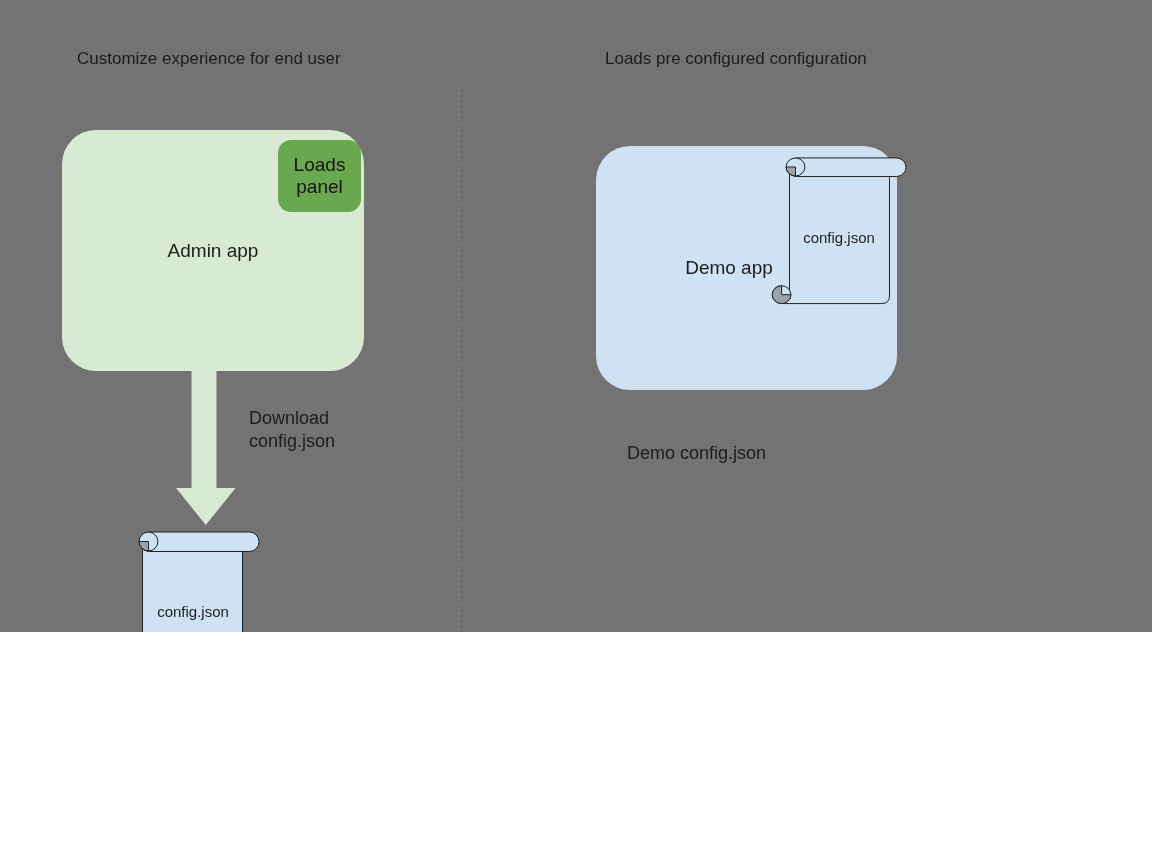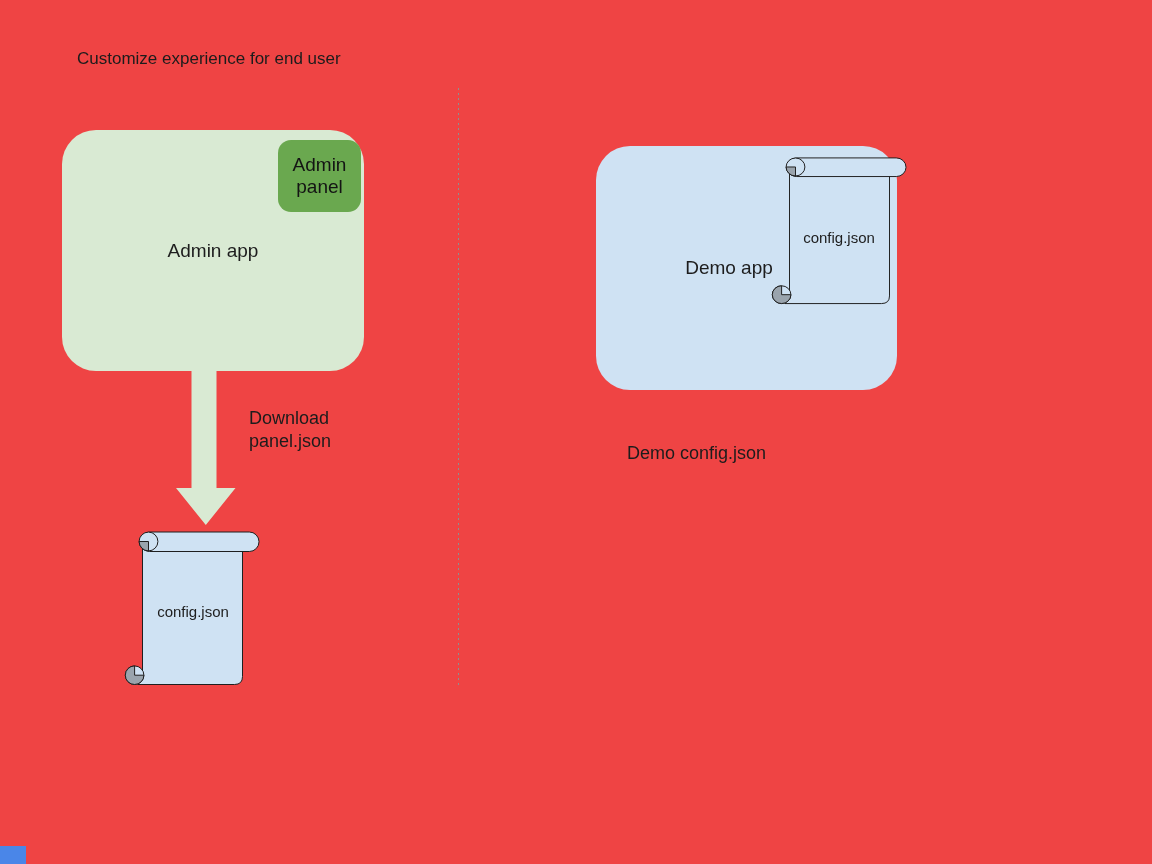--- a/index.html
+++ b/index.html
@@ -1,19 +1,19 @@
 <!DOCTYPE html>
 <html><head>
 <meta charset="utf-8">
 <style>
   html,body{margin:0;padding:0;background:#ffffff;}
   .canvas{
     position:relative;
-    width:1152px;height:864px;
-    background:#ef4444;
+    width:1152px;height:632px;
+    background:#737373;
     font-family:"Liberation Sans","DejaVu Sans",sans-serif;
     color:#1d1d1d;
     overflow:hidden;
   }
   .abs{position:absolute;}
   .title{
     font-size:17px;line-height:21px;color:#1c1c1c;white-space:nowrap;
   }
   .app-box{
     border-radius:34px;
@@ -54,33 +54,34 @@
     left:0px;top:846px;width:26px;height:18px;background:#4a86e8;
   }
   .sc-stroke{stroke:#1f1f1f;stroke-width:1;}
 </style>
 </head>
 <body>
 
 <div class="canvas">
 
   <div class="abs title" style="left:77px;top:48px;">Customize experience for end user</div>
+  <div class="abs title" style="left:605px;top:48px;">Loads pre configured configuration</div>
 
   <div class="abs app-box admin-app"></div>
   <div class="abs box-label admin-app-label">Admin app</div>
   <div class="abs admin-panel">
-    <span>Admin panel</span>
+    <span>Loads panel</span>
   </div>
 
   <svg class="abs down-arrow" viewBox="0 0 60 155" preserveAspectRatio="none">
     <polygon points="15.5,0 40.5,0 40.5,117 59.5,117 29.8,154 0,117 15.5,117" fill="#d9ead3"></polygon>
   </svg>
 
   <div class="abs caption download-caption">Download
-panel.json</div>
+config.json</div>
 
   <svg class="abs scroll-svg scroll-left" viewBox="0 0 136 156" preserveAspectRatio="none">
     <path class="sc-stroke" d="M18.5 12 H118.5 V146.5 Q118.5 154.5 110.5 154.5 H14 V143 H18.5 Z" fill="#cfe2f3"></path>
     <circle class="sc-stroke" cx="10.6" cy="145.2" r="9.3" fill="#cfe2f3"></circle>
     <path class="sc-stroke" d="M10.6 145.2 V135.9 A9.3 9.3 0 1 0 19.9 145.2 Z" fill="#9aa4ad" stroke-width="0.9"></path>
     <rect class="sc-stroke" x="16" y="2" width="119" height="19.5" rx="9.7" fill="#cfe2f3"></rect>
     <circle class="sc-stroke" cx="24.5" cy="11.5" r="9.4" fill="#cfe2f3"></circle>
     <path class="sc-stroke" d="M24.5 11.5 L24.5 20.9 A9.4 9.4 0 0 1 15.1 11.5 Z" fill="#9aa4ad" stroke-width="0.9"></path>
   </svg>
   <div class="abs scroll-label scroll-label-left">config.json</div>

